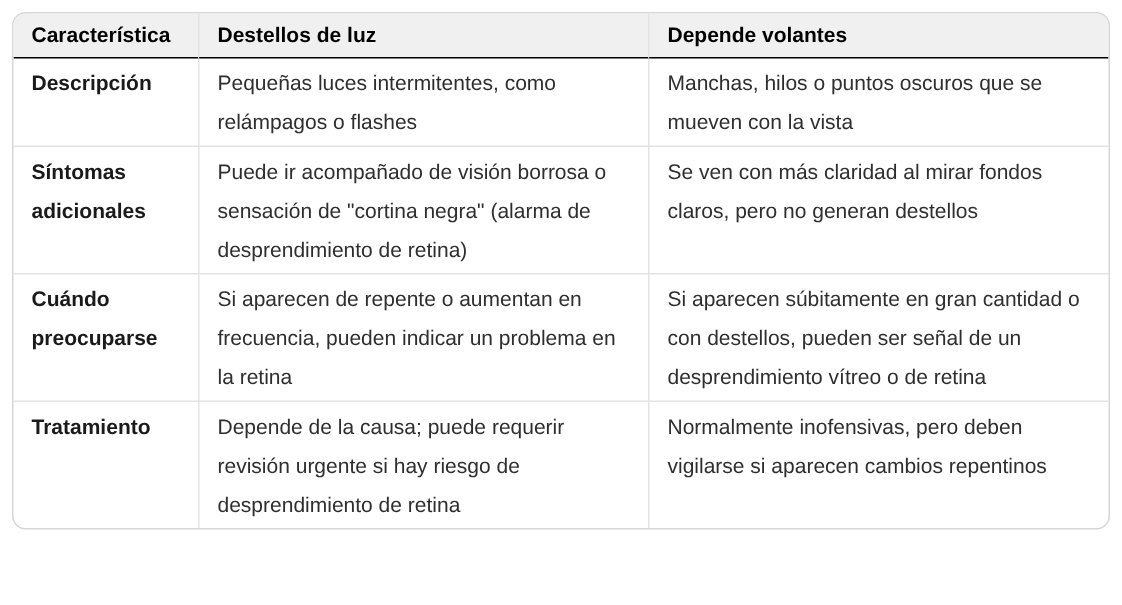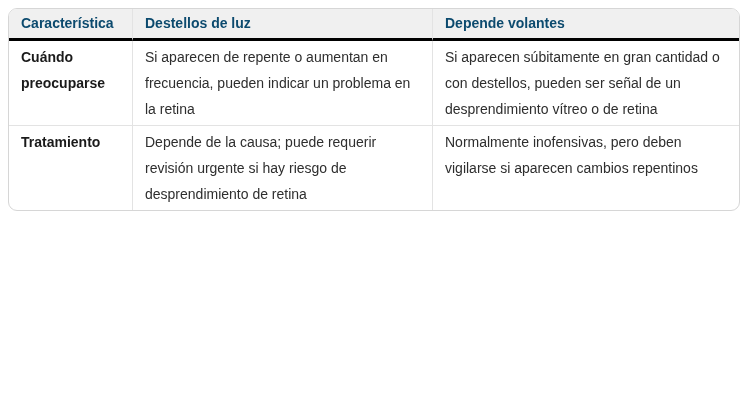--- a/index.html
+++ b/index.html
@@ -37,24 +37,24 @@
     text-align: left;
     vertical-align: top;
     box-sizing: border-box;
     padding: 3px 12px;
     line-height: 26px;
     overflow-wrap: break-word;
   }
   thead th {
     background: #f0f0f0;
     font-weight: 700;
-    color: #0c4a6e;
+    color: #000000;
     line-height: 21px;
     padding: 4px 12px;
-    border-bottom: 3px solid #000000;
+    border-bottom: 1px solid #000000;
   }
   tbody td {
     border-bottom: 1px solid #e3e3e3;
   }
   tbody tr:last-child td {
     border-bottom: none;
   }
   th + th, td + td {
     border-left: 1px solid #e3e3e3;
   }
@@ -76,20 +76,30 @@
       </colgroup>
       <thead>
         <tr>
           <th>Característica</th>
           <th>Destellos de luz</th>
           <th>Depende volantes</th>
         </tr>
       </thead>
       <tbody>
         <tr>
+          <td class="row-label">Descripción</td>
+          <td>Pequeñas luces intermitentes, como relámpagos o flashes</td>
+          <td>Manchas, hilos o puntos oscuros que se mueven con la vista</td>
+        </tr>
+        <tr>
+          <td class="row-label">Síntomas adicionales</td>
+          <td>Puede ir acompañado de visión borrosa o sensación de "cortina negra" (alarma de desprendimiento de retina)</td>
+          <td>Se ven con más claridad al mirar fondos claros, pero no generan destellos</td>
+        </tr>
+        <tr>
           <td class="row-label">Cuándo preocuparse</td>
           <td>Si aparecen de repente o aumentan en frecuencia, pueden indicar un problema en la retina</td>
           <td>Si aparecen súbitamente en gran cantidad o con destellos, pueden ser señal de un desprendimiento vítreo o de retina</td>
         </tr>
         <tr>
           <td class="row-label">Tratamiento</td>
           <td>Depende de la causa; puede requerir revisión urgente si hay riesgo de desprendimiento de retina</td>
           <td>Normalmente inofensivas, pero deben vigilarse si aparecen cambios repentinos</td>
         </tr>
       </tbody>

